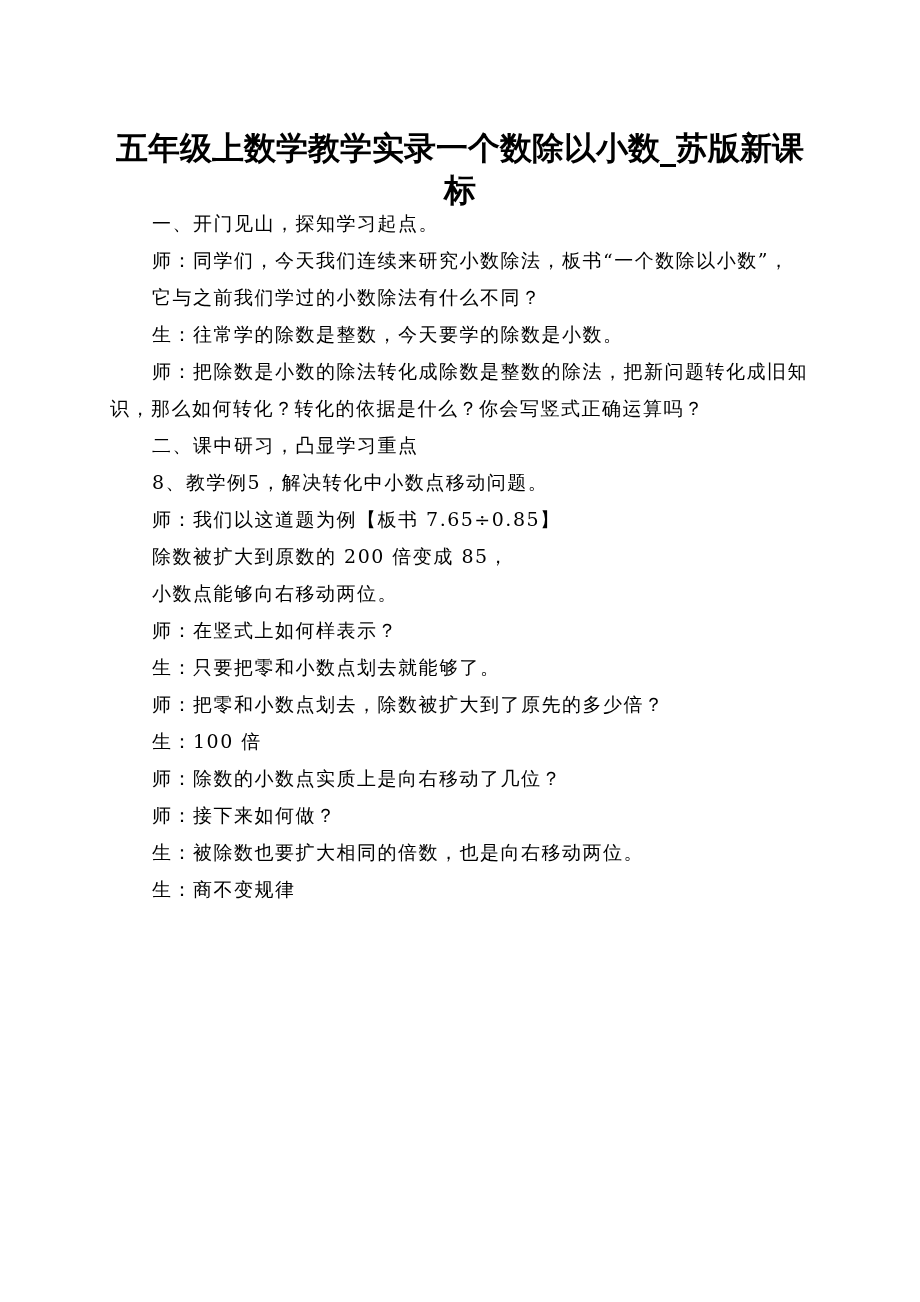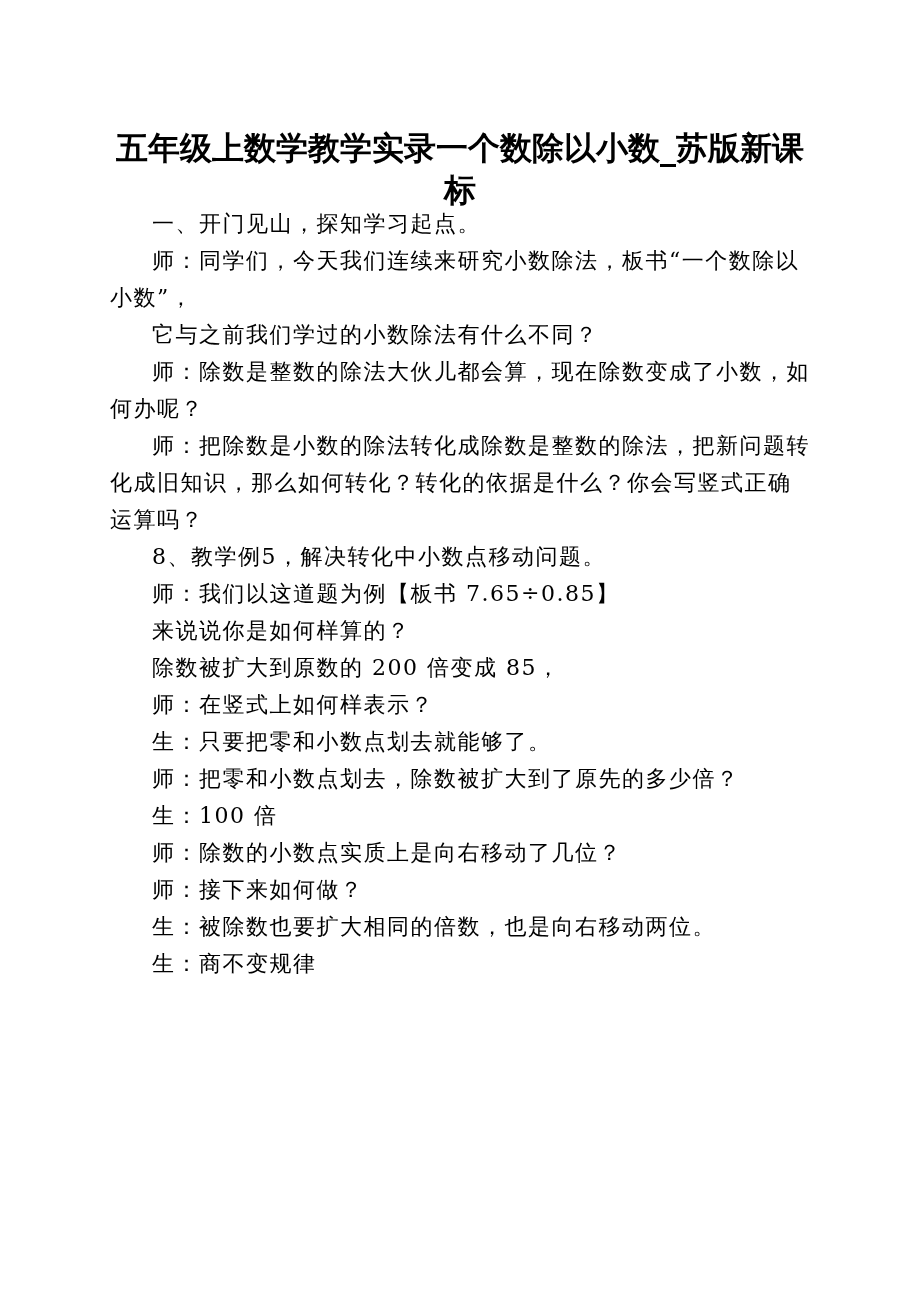--- a/index.html
+++ b/index.html
@@ -35,45 +35,46 @@
       line-height: 42px;
       letter-spacing: 0px;
     }
     .body {
       position: absolute;
       left: 110px;
       top: 205px;
       width: 700px;
     }
     .para {
-      font-size: 22px;
+      font-size: 19px;
       line-height: 37px;
       margin: 0;
       text-indent: 42px;
       white-space: normal;
       word-break: break-all;
       letter-spacing: 1.5px;
     }
   </style>
 </head>
 <body>
 
 <div class="page">
   <h1 class="title">五年级上数学教学实录一个数除以小数_苏版新课标</h1>
 
   <div class="body">
     <p class="para">一、开门见山，探知学习起点。</p>
     <p class="para">师：同学们，今天我们连续来研究小数除法，板书“一个数除以小数”，</p>
     <p class="para">它与之前我们学过的小数除法有什么不同？</p>
-    <p class="para">师：除数是整数的除法大伙儿都会算，现在除数变成了小数，如何办呢？</p>
+    <p class="para">生：往常学的除数是整数，今天要学的除数是小数。</p>
     <p class="para">师：把除数是小数的除法转化成除数是整数的除法，把新问题转化成旧知识，那么如何转化？转化的依据是什么？你会写竖式正确运算吗？</p>
+    <p class="para">二、课中研习，凸显学习重点</p>
     <p class="para">8、教学例5，解决转化中小数点移动问题。</p>
     <p class="para">师：我们以这道题为例【板书 7.65÷0.85】</p>
-    <p class="para">来说说你是如何样算的？</p>
     <p class="para">除数被扩大到原数的 200 倍变成 85，</p>
+    <p class="para">小数点能够向右移动两位。</p>
     <p class="para">师：在竖式上如何样表示？</p>
     <p class="para">生：只要把零和小数点划去就能够了。</p>
     <p class="para">师：把零和小数点划去，除数被扩大到了原先的多少倍？</p>
     <p class="para">生：100 倍</p>
     <p class="para">师：除数的小数点实质上是向右移动了几位？</p>
     <p class="para">师：接下来如何做？</p>
     <p class="para">生：被除数也要扩大相同的倍数，也是向右移动两位。</p>
     <p class="para">生：商不变规律</p>
   </div>
 </div>

